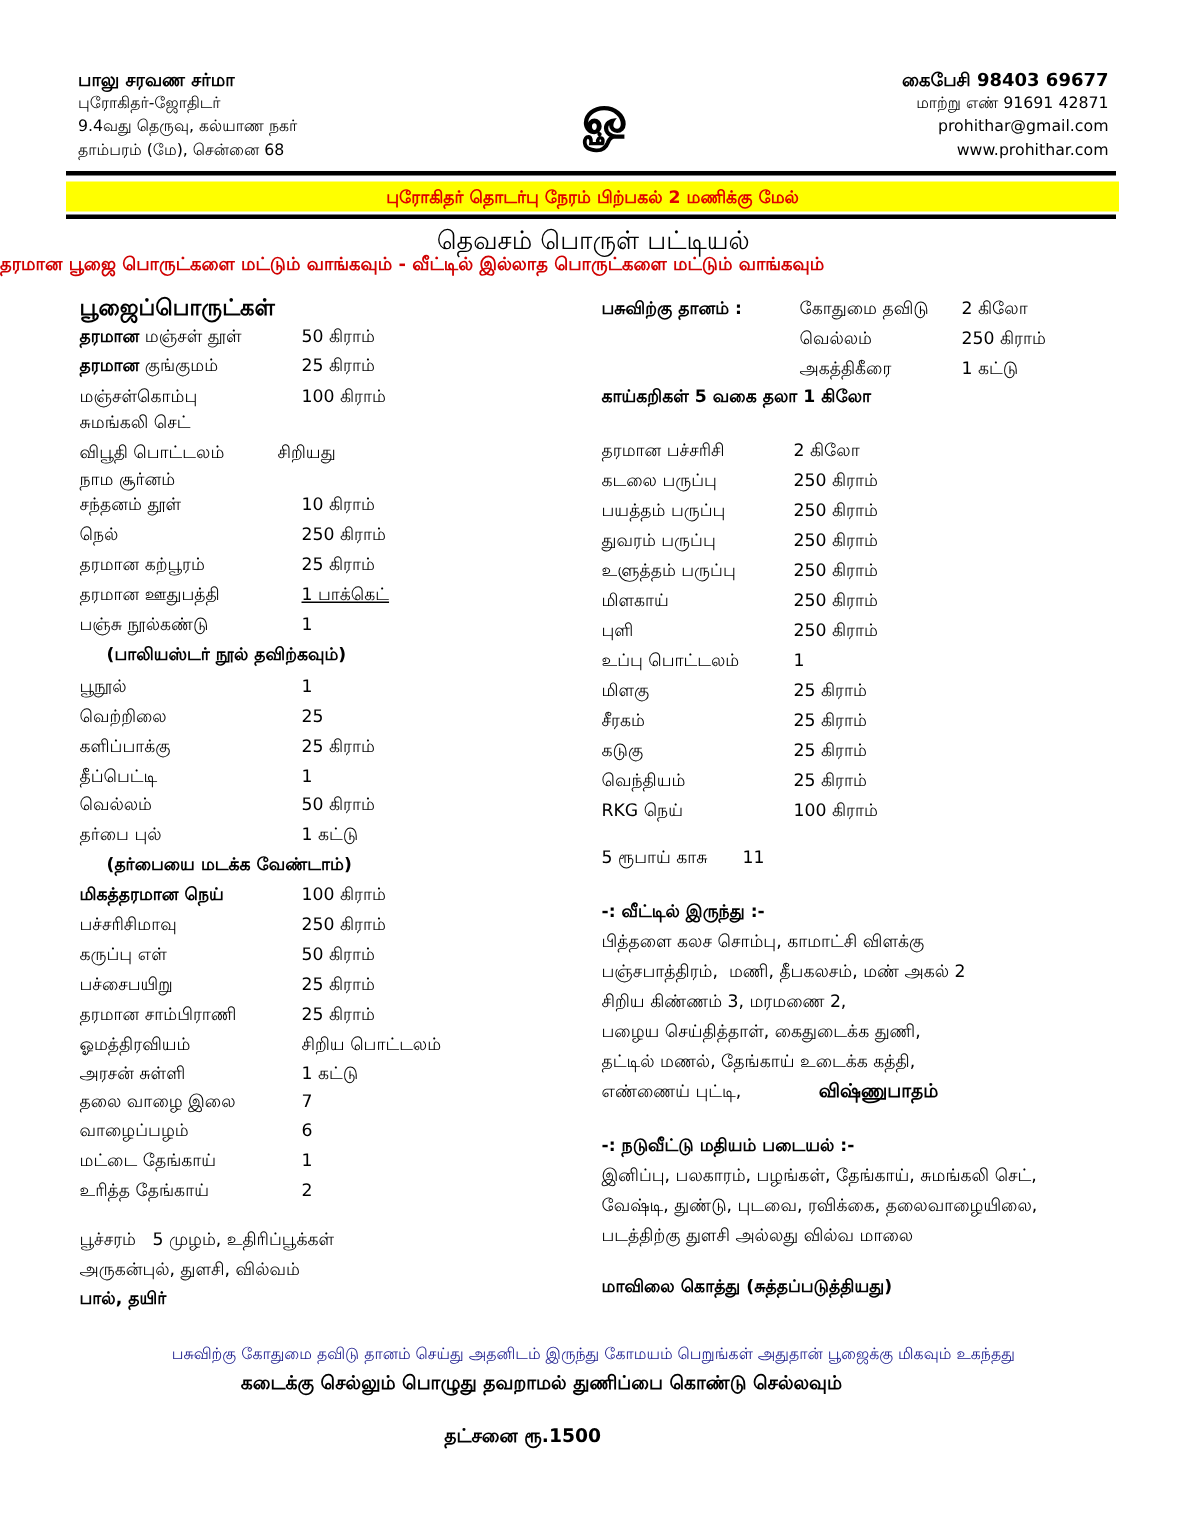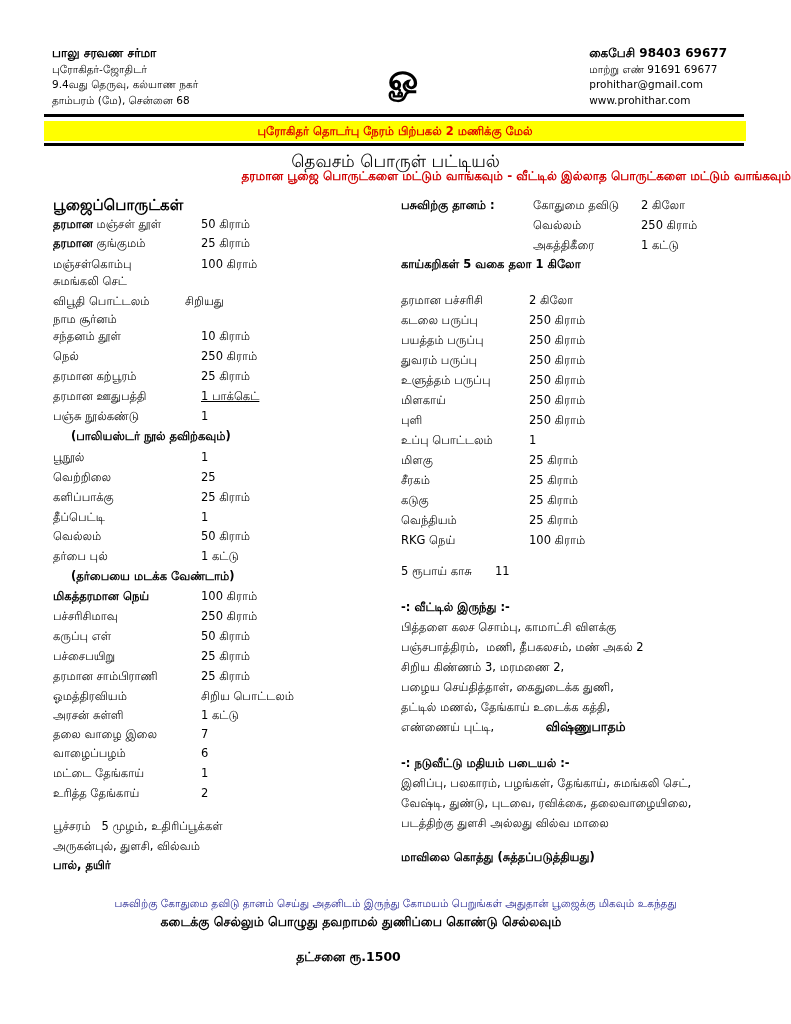--- a/index.html
+++ b/index.html
@@ -3,30 +3,30 @@
   <meta charset="utf-8">
   <style>
     html, body { margin: 0; padding: 0; background: #ffffff; }
     body { width: 791px; height: 1024px; position: relative; overflow: hidden;
       font-family: "DejaVu Sans", "Liberation Sans", sans-serif; color: #000; }
     .abs { position: absolute; white-space: nowrap; }
 
     
     .hdr-left { left: 52px; top: 46px; font-size: 10.5px; line-height: 15.5px; }
     .hdr-left .name { font-weight: bold; font-size: 12px; }
-    .hdr-right { right: 64px; top: 46px; font-size: 10.5px; line-height: 15.5px; }
+    .hdr-right { right: 52px; top: 46px; font-size: 10.5px; line-height: 15.5px; text-align: right; }
     .hdr-right .phone { font-weight: bold; font-size: 12px; }
     .om { left: 388px; top: 58px; font-size: 36px; font-weight: bold; line-height: 40px; }
 
     .rule { position: absolute; left: 44px; width: 700px; height: 3px; background: #000; }
     .banner { position: absolute; left: 44px; top: 121px; width: 702px; height: 20px; background: #ffff00;
       color: #e00000; font-weight: bold; font-size: 11.5px; text-align: center; line-height: 20px; }
 
     .title { left: 0; width: 791px; top: 150px; text-align: center; font-size: 17px; line-height: 22px; }
-    .subtitle { left: 0; width: 791px; top: 168px; text-align: right; font-size: 12px; font-weight: bold; color: #d00000; line-height: 16px; }
+    .subtitle { left: 0; width: 791px; top: 168px; text-align: left; font-size: 12px; font-weight: bold; color: #d00000; line-height: 16px; }
 
     
     .col { position: absolute; font-size: 11.5px; }
     .row { position: absolute; white-space: nowrap; height: 18px; line-height: 18px; }
     .row .lbl { position: absolute; left: 0; }
     .row .val { position: absolute; }
     .b { font-weight: bold; }
 
     .footer1 { left: 0; width: 791px; top: 897px; text-align: center; font-size: 10.5px; color: #1a1a8c; }
     .footer2 { left: 0; width: 722px; top: 914px; text-align: center; font-size: 12.5px; font-weight: bold; }
@@ -39,21 +39,21 @@
   <div class="name">பாலு சரவண சர்மா</div>
   <div>புரோகிதர்-ஜோதிடர்</div>
   <div>9.4வது தெருவு, கல்யாண நகர்</div>
   <div>தாம்பரம் (மே), சென்னை 68</div>
 </div>
 
 <div class="abs om">ௐ</div>
 
 <div class="abs hdr-right">
   <div class="phone">கைபேசி 98403 69677</div>
-  <div>மாற்று எண் 91691 69677</div>
+  <div>மாற்று எண் 91691 42871</div>
   <div>prohithar@gmail.com</div>
   <div>www.prohithar.com</div>
 </div>
 
 <div class="rule" style="top:114px;"></div>
 <div class="banner">புரோகிதர் தொடர்பு நேரம் பிற்பகல் 2 மணிக்கு  மேல்</div>
 <div class="rule" style="top:143px;"></div>
 
 <div class="abs title">தெவசம் பொருள் பட்டியல்</div>
 <div class="abs subtitle">தரமான பூஜை பொருட்களை மட்டும் வாங்கவும் - வீட்டில் இல்லாத பொருட்களை மட்டும் வாங்கவும்</div>

